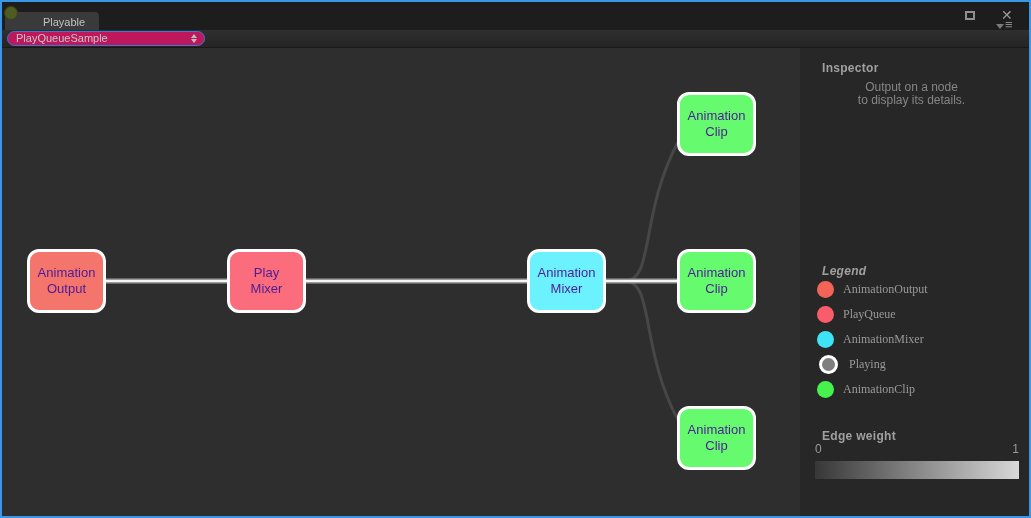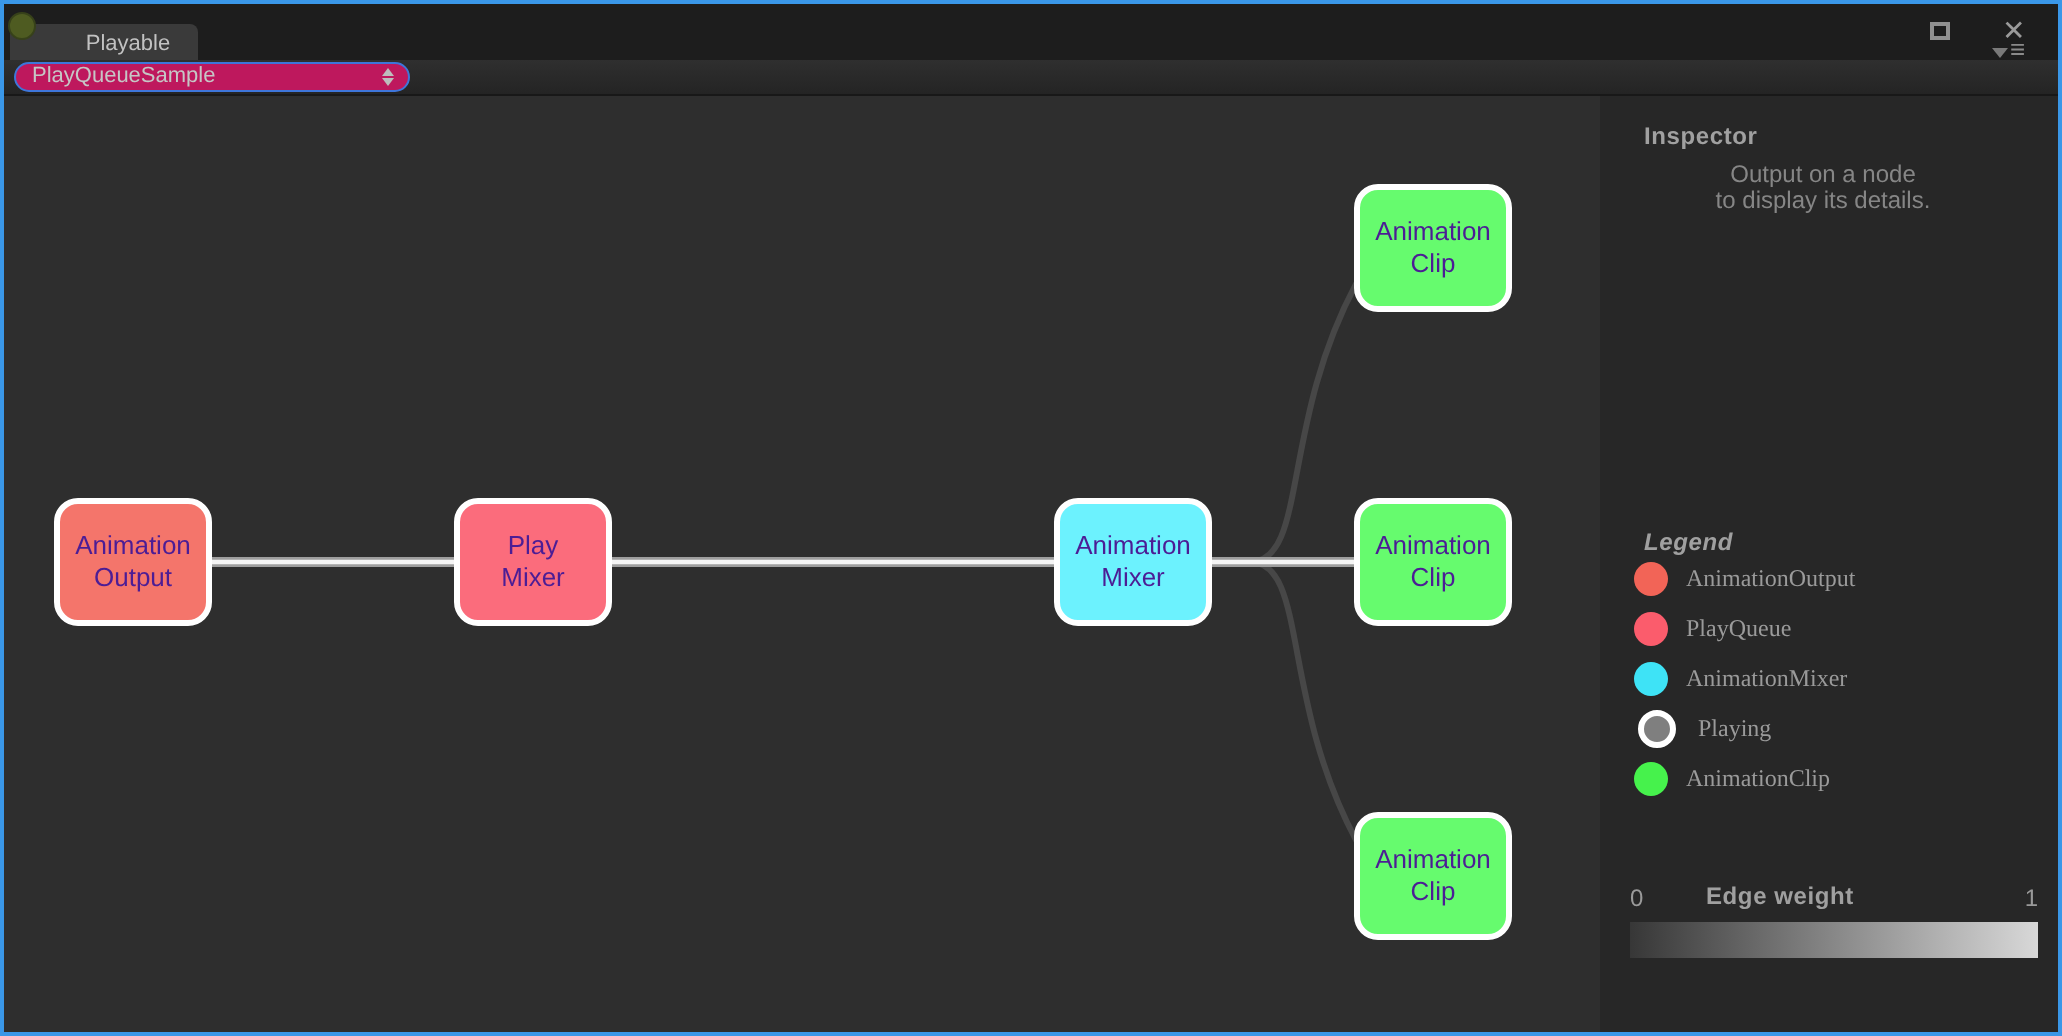--- a/index.html
+++ b/index.html
@@ -197,21 +197,21 @@
       <div class="legend-row">
         <span class="legend-dot ringed" style="background-color: rgb(127, 127, 127);"></span>
         <span class="legend-label">Playing</span>
       </div>
       <div class="legend-row">
         <span class="legend-dot" style="background-color: rgb(70, 242, 76);"></span>
         <span class="legend-label">AnimationClip</span>
       </div>
     </div>
 
-    <div class="panel-header" style="top:393px;margin-left:31px;">Edge weight</div>
+    <div class="panel-header" style="top:381px;">Edge weight</div>
     <div class="ew-minmax">
       <span>0</span>
       <span>1</span>
     </div>
     <div class="ew-bar" style="background: linear-gradient(to right, rgb(55, 55, 55), rgb(216, 216, 216));"></div>
   </div>
 
   <div class="blue-frame"></div>
 </div>
 

